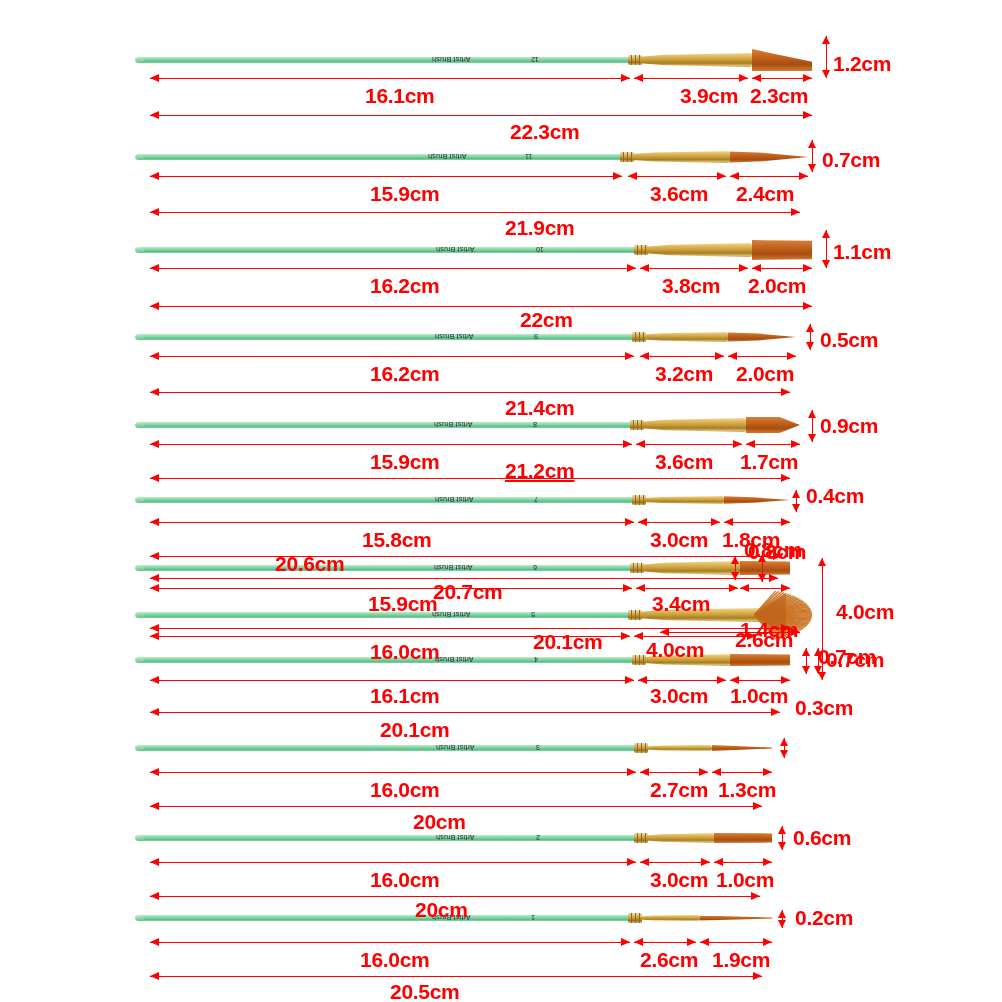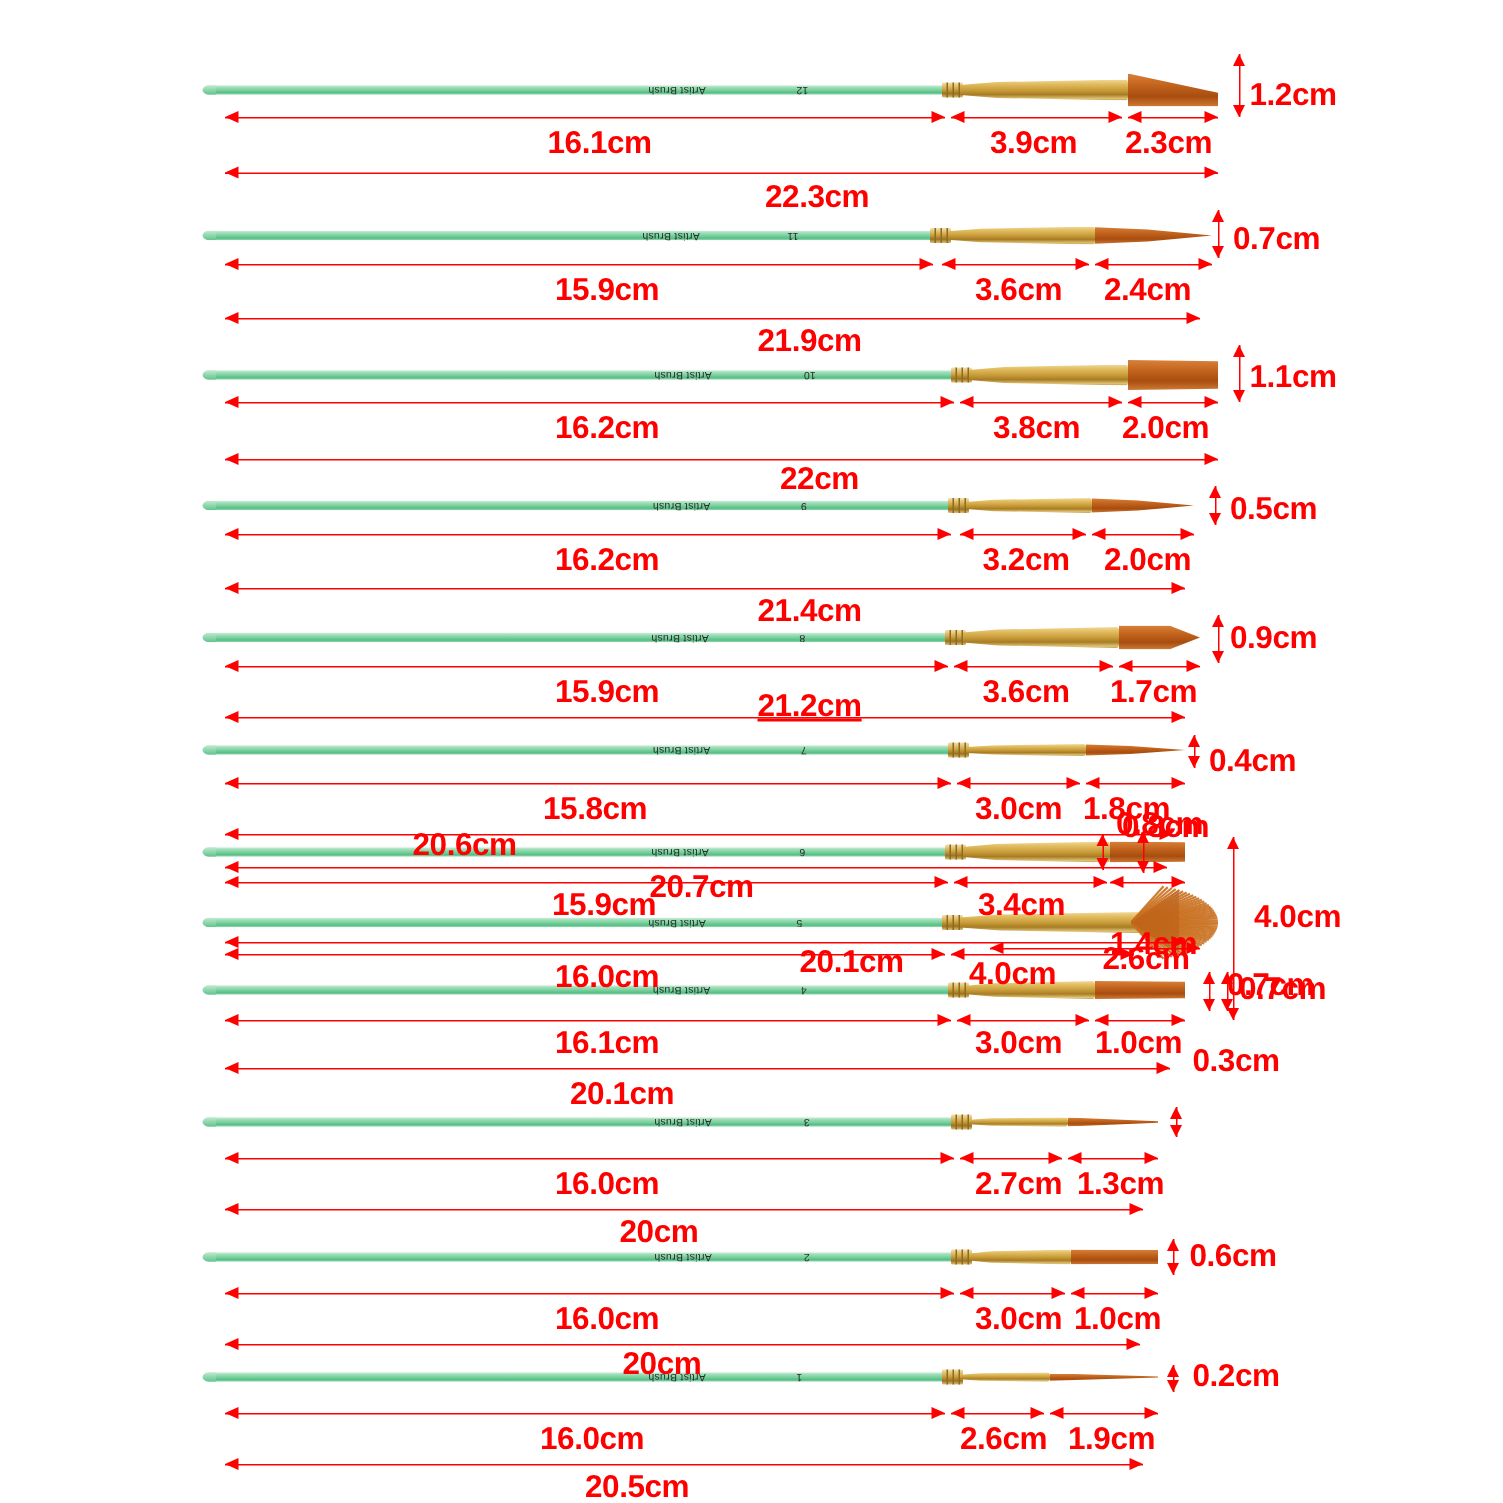--- a/index.html
+++ b/index.html
@@ -198,21 +198,21 @@
     <div class="arr l" style="left:150px;top:73.5px;"></div>
     <div class="arr r" style="left:621px;top:73.5px;"></div>
     <div class="dim" style="left:365px;top:84px;">16.1cm</div>
     <div class="hline" style="left:150px;top:115px;width:662px;"></div>
     <div class="arr l" style="left:150px;top:110.5px;"></div>
     <div class="arr r" style="left:803px;top:110.5px;"></div>
     <div class="dim" style="left:510px;top:120px;">22.3cm</div>
     <div class="hline" style="left:634px;top:78px;width:114px;"></div>
     <div class="arr l" style="left:634px;top:73.5px;"></div>
     <div class="arr r" style="left:739px;top:73.5px;"></div>
-    <div class="dim" style="left:660px;top:84px;">3.9cm</div>
+    <div class="dim" style="left:680px;top:84px;">3.9cm</div>
     <div class="hline" style="left:752px;top:78px;width:60px;"></div>
     <div class="arr l" style="left:752px;top:73.5px;"></div>
     <div class="arr r" style="left:803px;top:73.5px;"></div>
     <div class="dim" style="left:750px;top:84px;">2.3cm</div>
     <div class="vline" style="left:826px;top:36px;height:42px;"></div>
     <div class="arr u" style="left:822px;top:36px;"></div>
     <div class="arr d" style="left:822px;top:70px;"></div>
     <div class="dim" style="left:833px;top:52px;">1.2cm</div>
     <div class="hline" style="left:150px;top:176px;width:472px;"></div>
     <div class="arr l" style="left:150px;top:171.5px;"></div>
@@ -306,21 +306,21 @@
     <div class="arr l" style="left:638px;top:517.5px;"></div>
     <div class="arr r" style="left:711px;top:517.5px;"></div>
     <div class="dim" style="left:650px;top:528px;">3.0cm</div>
     <div class="hline" style="left:724px;top:522px;width:66px;"></div>
     <div class="arr l" style="left:724px;top:517.5px;"></div>
     <div class="arr r" style="left:781px;top:517.5px;"></div>
     <div class="dim" style="left:722px;top:528px;">1.8cm</div>
     <div class="vline" style="left:796px;top:490px;height:22px;"></div>
     <div class="arr u" style="left:792px;top:490px;"></div>
     <div class="arr d" style="left:792px;top:504px;"></div>
-    <div class="dim" style="left:806px;top:496px;">0.4cm</div>
+    <div class="dim" style="left:806px;top:484px;">0.4cm</div>
     <div class="hline" style="left:150px;top:588px;width:482px;"></div>
     <div class="arr l" style="left:150px;top:583.5px;"></div>
     <div class="arr r" style="left:623px;top:583.5px;"></div>
     <div class="dim" style="left:368px;top:592px;">15.9cm</div>
     <div class="hline" style="left:150px;top:578px;width:628px;"></div>
     <div class="arr l" style="left:150px;top:573.5px;"></div>
     <div class="arr r" style="left:769px;top:573.5px;"></div>
     <div class="dim" style="left:433px;top:580px;">20.7cm</div>
     <div class="hline" style="left:636px;top:588px;width:102px;"></div>
     <div class="arr l" style="left:636px;top:583.5px;"></div>

